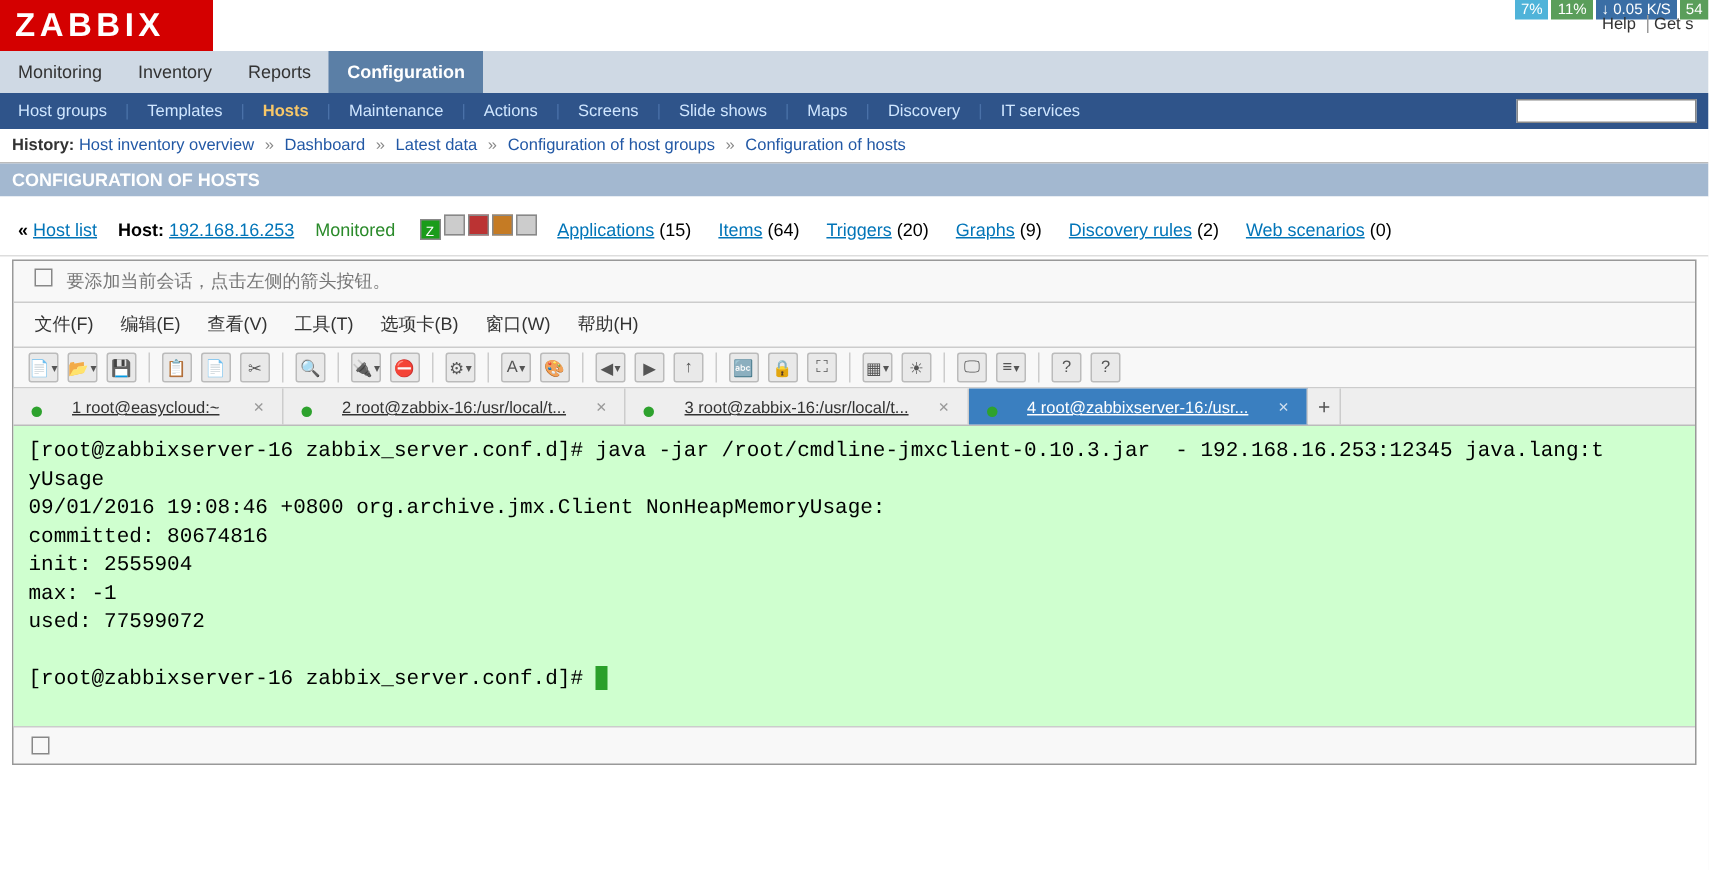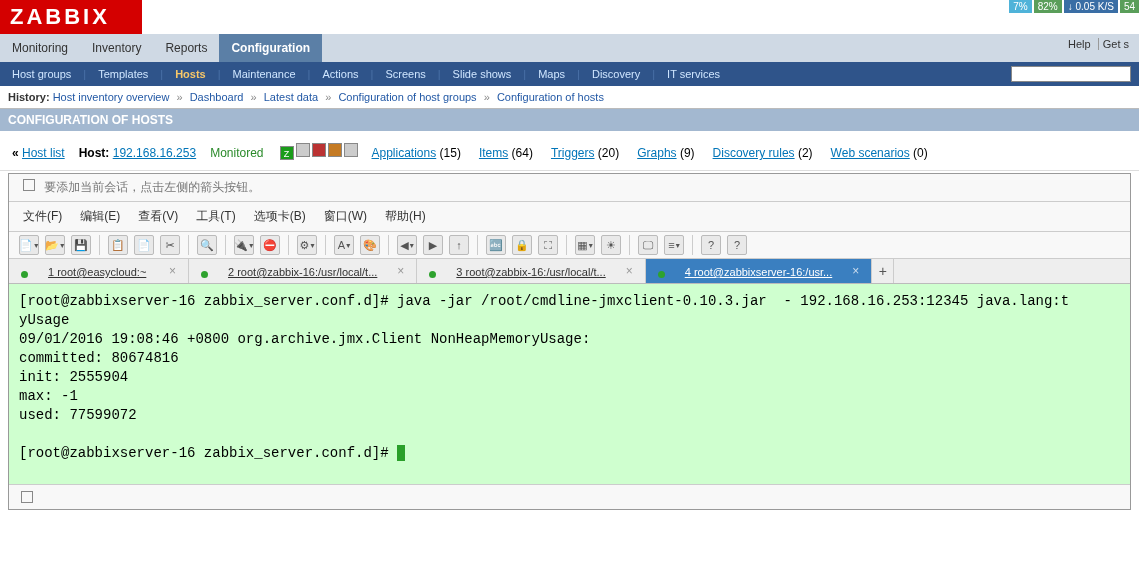--- a/index.html
+++ b/index.html
@@ -2,21 +2,21 @@
 <html><head>
 <meta charset="utf-8">
 <style>
 * { margin:0; padding:0; box-sizing:border-box; }
 body { font-family: Verdana, Arial, sans-serif; font-size:11px; background:#fff; width:1139px; height:580px; overflow:hidden; position:relative; }
 a { color:#0275b8; text-decoration:underline; cursor:pointer; }
 .zlogo { background:#d40000; color:#fff; font-weight:bold; font-size:22px; letter-spacing:3px; padding:4px 10px; display:inline-block; width:142px; }
 .topstats { position:absolute; top:0; right:0; font-size:10px; color:#666; display:flex; align-items:center; }
 .topstats .pct { background:#4fb3d9; color:#fff; padding:1px 4px; margin-left:2px; }
 .topstats .pct2 { background:#5a9e5a; }
-.topright { position:absolute; top:38px; right:6px; font-size:11px; color:#333; }
+.topright { position:absolute; top:10px; right:6px; font-size:11px; color:#333; }
 .topright span { padding:0 4px; border-left:1px solid #999; }
 .topright span:first-child { border:none; }
 .tabs1 { background:#cfd9e4; display:flex; }
 .tabs1 .tab { padding:7px 12px; color:#333; font-size:12px; cursor:pointer; }
 .tabs1 .tab.active { background:#5b7fa6; color:#fff; font-weight:bold; }
 .tabs2 { background:#2f548a; padding:4px 8px; display:flex; align-items:center; }
 .tabs2 .item { color:#cfe6ff; font-size:11px; padding:2px 4px; cursor:pointer; }
 .tabs2 .sep { color:#4a71a8; margin:0 8px; }
 .tabs2 .item.active { color:#f7c768; font-weight:bold; }
 .tabs2 .searchwrap { margin-left:auto; background:#fff; height:16px; width:120px; border:1px solid #888; }
@@ -58,21 +58,21 @@
 .xsh-bottom .chk { display:inline-block; width:12px; height:12px; border:1px solid #888; }
 </style>
 </head>
 <body>
 
 
 
 <div class="zlogo">ZABBIX</div>
 <div class="topstats">
   <span class="pct">7%</span>
-  <span class="pct pct2">82%</span>
+  <span class="pct pct2">11%</span>
   <span style="background:#3a6ea5;color:#fff;padding:1px 4px;margin-left:2px">↓ <span>0.05 K/S</span></span>
   <span style="background:#5a9e5a;color:#fff;padding:1px 4px;margin-left:2px">54</span>
 </div>
 <div class="topright">
   <span>Help</span>
   <span>Get s</span>
 </div>
 
 <div class="tabs1" id="tabs1">
     <div class="tab">Monitoring</div>

